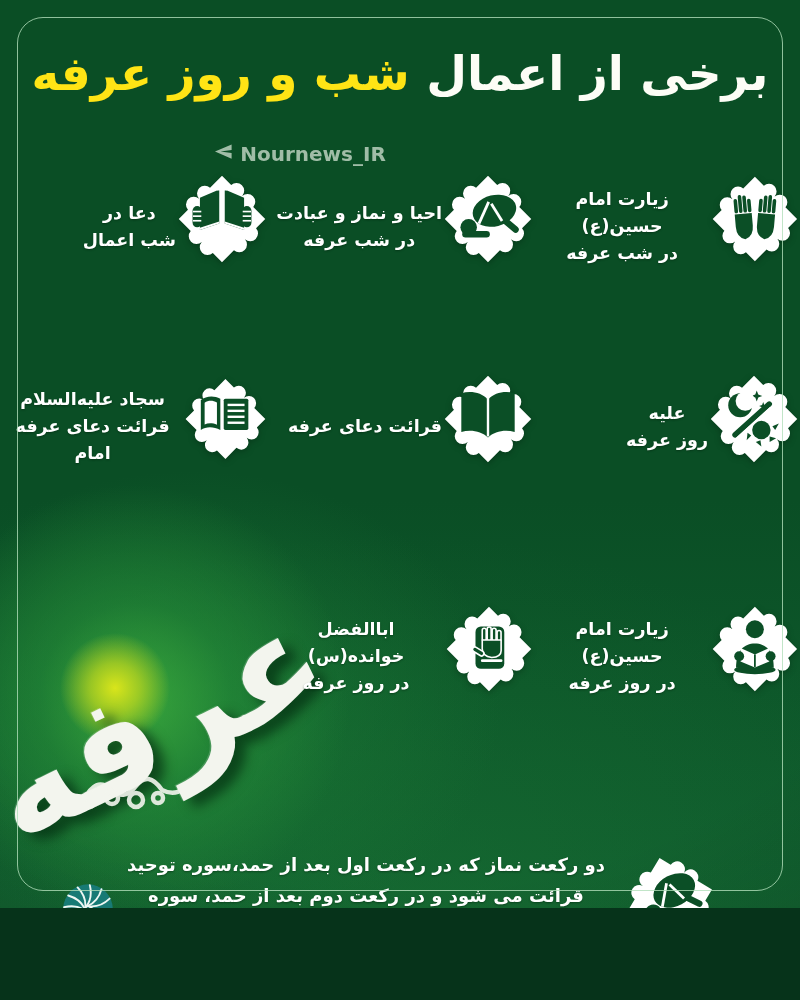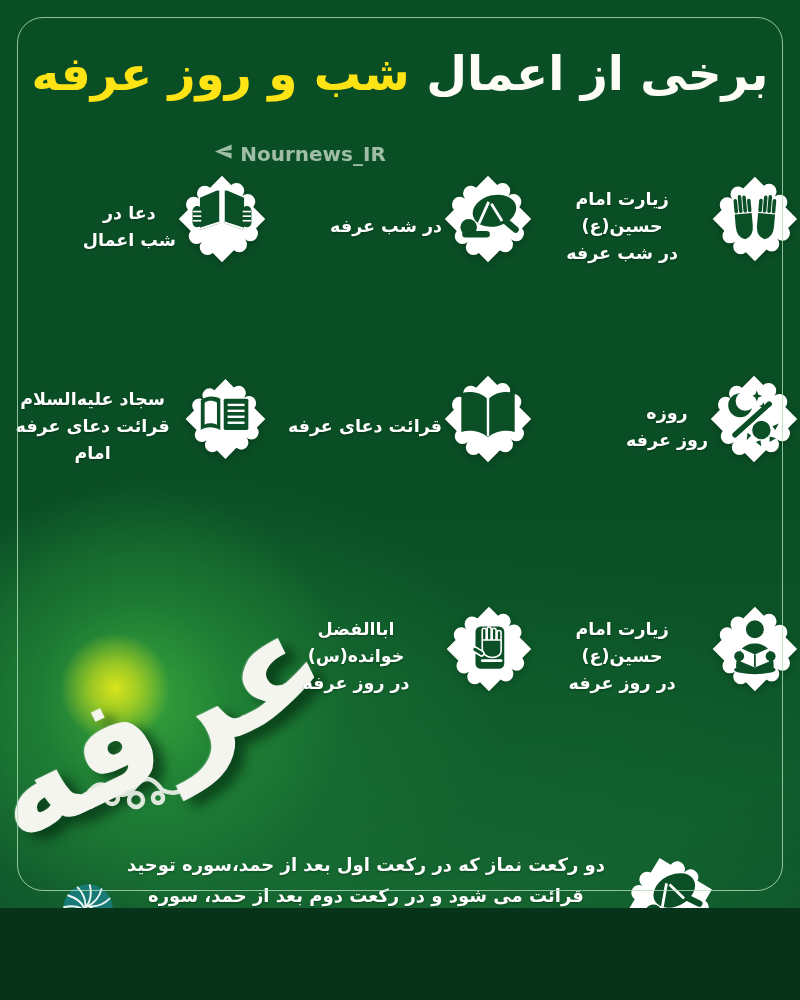--- a/index.html
+++ b/index.html
@@ -103,20 +103,21 @@
         <div>زیارت امام حسین(ع)</div>
         <div>در شب عرفه</div>
       </div>
     </div>
     <div class="cell">
       <svg class="medallion" viewBox="0 0 100 100">
         <use href="#medallion-shape" fill="#ffffff"></use>
         <use href="#sujud-glyph"></use>
       </svg>
       <div class="label">
+        <div>احیا و نماز و عبادت</div>
         <div>در شب عرفه</div>
       </div>
     </div>
     <div class="cell">
       <svg class="medallion" viewBox="0 0 100 100">
         <use href="#medallion-shape" fill="#ffffff"></use>
         <g fill="#0b4f26">
           <path d="M47,18 L26,27 L26,62 L47,55 Z"></path>
           <path d="M53,18 L74,27 L74,62 L53,55 Z"></path>
           <rect x="18" y="36" width="10" height="23" rx="5"></rect>
@@ -154,21 +155,21 @@
           <path d="M70,58 L77,55 L73,62 Z"></path>
           <path d="M67,69 L74,71 L67,75 Z"></path>
           <path d="M57,73 L58,80 L52,75 Z"></path>
           <path d="M47,68 L42,73 L43,65 Z"></path>
           <rect x="20" y="47.5" width="56" height="6" rx="3" transform="rotate(-42 48 50.5)"></rect>
         </g>
         <circle cx="40.5" cy="30.5" r="10.5" fill="#ffffff"></circle>
         <rect x="20" y="54.8" width="56" height="2.6" rx="1.3" fill="#ffffff" transform="rotate(-42 48 56)"></rect>
       </svg>
       <div class="label">
-        <div>روزه</div>
+        <div>علیه</div>
         <div>روز عرفه</div>
       </div>
     </div>
     <div class="cell">
       <svg class="medallion" viewBox="0 0 100 100">
         <use href="#medallion-shape" fill="#ffffff"></use>
         <path d="M50,29 C43,21 31,19 21,22 L21,64 C31,61 43,63 50,70 C57,63 69,61 79,64 L79,22 C69,19 57,21 50,29 Z" fill="#0b4f26"></path>
         <rect x="48.7" y="26" width="2.6" height="43" fill="#ffffff"></rect>
       </svg>
       <div class="label">

